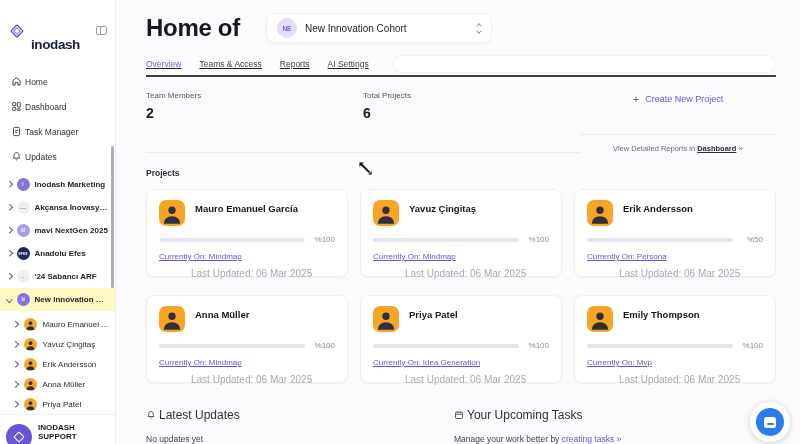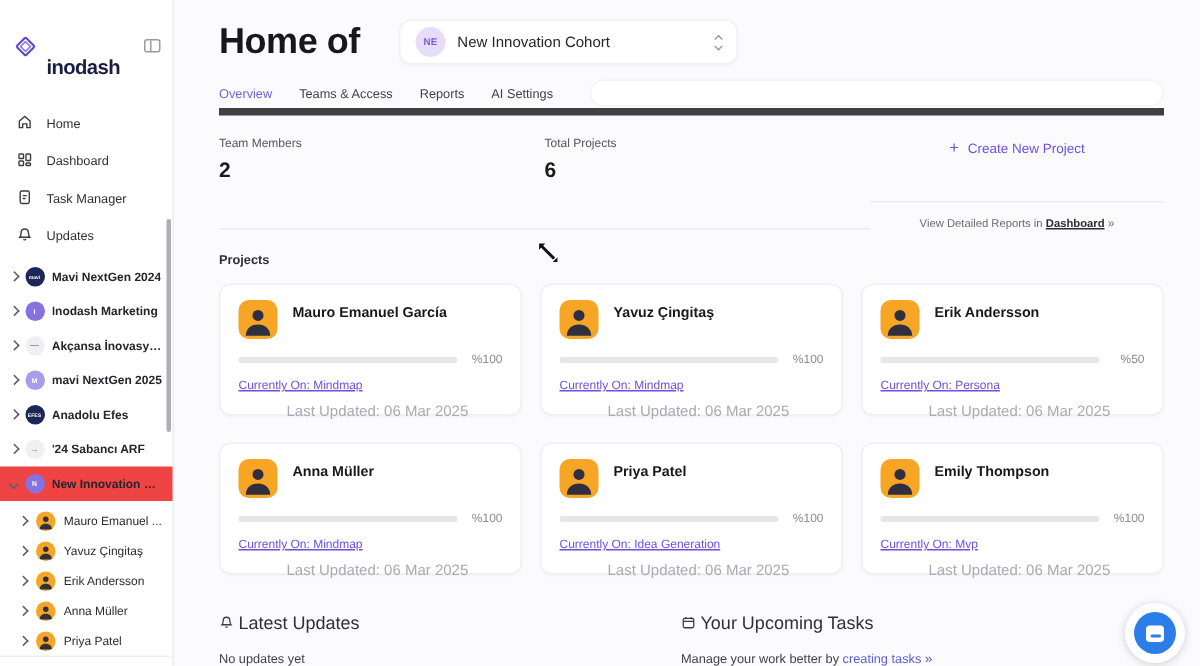--- a/index.html
+++ b/index.html
@@ -8,26 +8,26 @@
 
   
   .sidebar { width:116px; min-width:116px; background:#fff; border-right:1px solid #ececef; display:flex; flex-direction:column; position:relative; }
   .logo-row { display:flex; align-items:center; gap:5px; padding:9px 8px 7px 8px; }
   .logo-mark { width:18px; height:18px; }
   .logo-text { font-size:13.5px; font-weight:bold; color:#191d46; letter-spacing:-0.4px;margin-top:28px; }
   .panel-toggle { margin-left:auto; width:11px; height:9px; border:1px solid #9a9aa2; border-radius:2px; position:relative; }
   .panel-toggle::after { content:""; position:absolute; left:3px; top:0; bottom:0; width:1px; background:#9a9aa2; }
 
   .nav { padding:10px 0 2px 0; }
-  .nav-item { height:25px; display:flex; align-items:center; gap:9px; padding:0 11px; font-size:8.5px; font-weight:500; color:#2e2e36; cursor:default; }
+  .nav-item { height:25px; display:flex; align-items:center; gap:3px; padding:0 11px; font-size:8.5px; font-weight:500; color:#2e2e36; cursor:default; }
   .nav-item svg { width:11px; height:11px; stroke:#3c3c45; fill:none; stroke-width:1.7; flex:0 0 auto; }
 
   .ws-list { padding-top:2px; }
   .ws-item { height:23px; display:flex; align-items:center; gap:5px; padding:0 7px; font-size:8px; font-weight:600; color:#24242c; white-space:nowrap; overflow:hidden; }
-  .ws-item.selected { background:#ef4444; }
+  .ws-item.selected { background:#fef9c3; }
   .chev { width:4.5px; height:4.5px; border-right:1.2px solid #5f5f68; border-bottom:1.2px solid #5f5f68; transform:rotate(-45deg); flex:0 0 auto; }
   .chev.down { transform:rotate(45deg); }
   .badge { width:13px; height:13px; border-radius:50%; display:flex; align-items:center; justify-content:center; color:#fff; font-weight:bold; font-size:4.5px; flex:0 0 auto; }
   .badge.navy { background:#1d2757; }
   .badge.navy.tiny { font-size:3.4px; letter-spacing:0; }
   .badge.purple { background:#8673e0; }
   .badge.purple-light { background:#a89ded; }
   .badge.gray { background:#f0f0f3; color:#8d8d96; font-size:6px; }
   .ws-label { overflow:hidden; text-overflow:ellipsis; }
 
@@ -50,21 +50,21 @@
   .header-row { display:flex; align-items:center; gap:26px; height:38px; }
   .page-title { font-size:24px; font-weight:600; color:#17171c; letter-spacing:-0.3px; }
   .cohort-select { display:flex; align-items:center; gap:8px; background:#fff; border:1px solid #f1f1f4; border-radius:8px; box-shadow:0 1px 2px rgba(20,20,40,0.04); padding:4px 10px; width:226px; cursor:pointer; }
   .cohort-avatar { width:20px; height:20px; border-radius:50%; background:#e6ddfb; color:#7b5bd6; font-size:6.5px; font-weight:bold; display:flex; align-items:center; justify-content:center; }
   .cohort-name { font-size:10px; color:#26262c; font-weight:500; }
   .unfold { margin-left:auto; display:flex; flex-direction:column; gap:1px; }
   .unfold i { width:4px; height:4px; border-right:1.2px solid #9b9ba3; border-bottom:1.2px solid #9b9ba3; display:block; }
   .unfold i.up { transform:rotate(-135deg); }
   .unfold i.dn { transform:rotate(45deg); }
 
-  .tab-row { margin-top:6px; display:flex; align-items:center; gap:18px; height:26px; border-bottom:5px solid #404040; }
+  .tab-row { margin-top:6px; display:flex; align-items:center; gap:18px; height:26px; border-bottom:2px solid #404040;text-decoration:underline; }
   .tab { font-size:8.5px; font-weight:500; color:#3f3f46; white-space:nowrap; cursor:pointer; }
   .tab.active { color:#7460d8; }
   .tabbar-spacer { flex:1; height:18px; background:#fff; border:1px solid #f2f2f4; border-radius:9px; margin-left:6px; }
 
   .stats-row { display:flex; margin-top:8px; }
   .stat-col { width:217px; border-bottom:1px solid #ececf0; padding:6px 0 10px 0; }
   .stat-label { font-size:8px; color:#55555e; }
   .stat-value { font-size:14px; font-weight:bold; color:#1a1a1f; margin-top:5px; }
   .stats-right { margin-left:auto; width:196px; padding-top:2px; }
   .create-btn { display:flex; align-items:center; justify-content:center; gap:6px; color:#6b52e0; font-size:9px; font-weight:500; padding:6px 0 9px 0; cursor:pointer; }
@@ -143,25 +143,20 @@
           <path d="M10 3 C7 3 5.5 5.2 5.5 8 C5.5 11.5 4 13 4 13 H16 C16 13 14.5 11.5 14.5 8 C14.5 5.2 13 3 10 3 Z"></path>
           <path d="M8.5 15.5 C8.8 16.5 11.2 16.5 11.5 15.5"></path>
         </svg>
       <span>Updates</span>
     </div>
   </nav>
 
   <div class="ws-list">
     <div class="ws-item">
       <i class="chev"></i>
-      <span class="badge navy tiny">mavi</span>
-      <span class="ws-label">Mavi NextGen 2024</span>
-    </div>
-    <div class="ws-item">
-      <i class="chev"></i>
       <span class="badge purple">I</span>
       <span class="ws-label">Inodash Marketing</span>
     </div>
     <div class="ws-item">
       <i class="chev"></i>
       <span class="badge gray">—</span>
       <span class="ws-label">Akçansa İnovasyo...</span>
     </div>
     <div class="ws-item">
       <i class="chev"></i>

